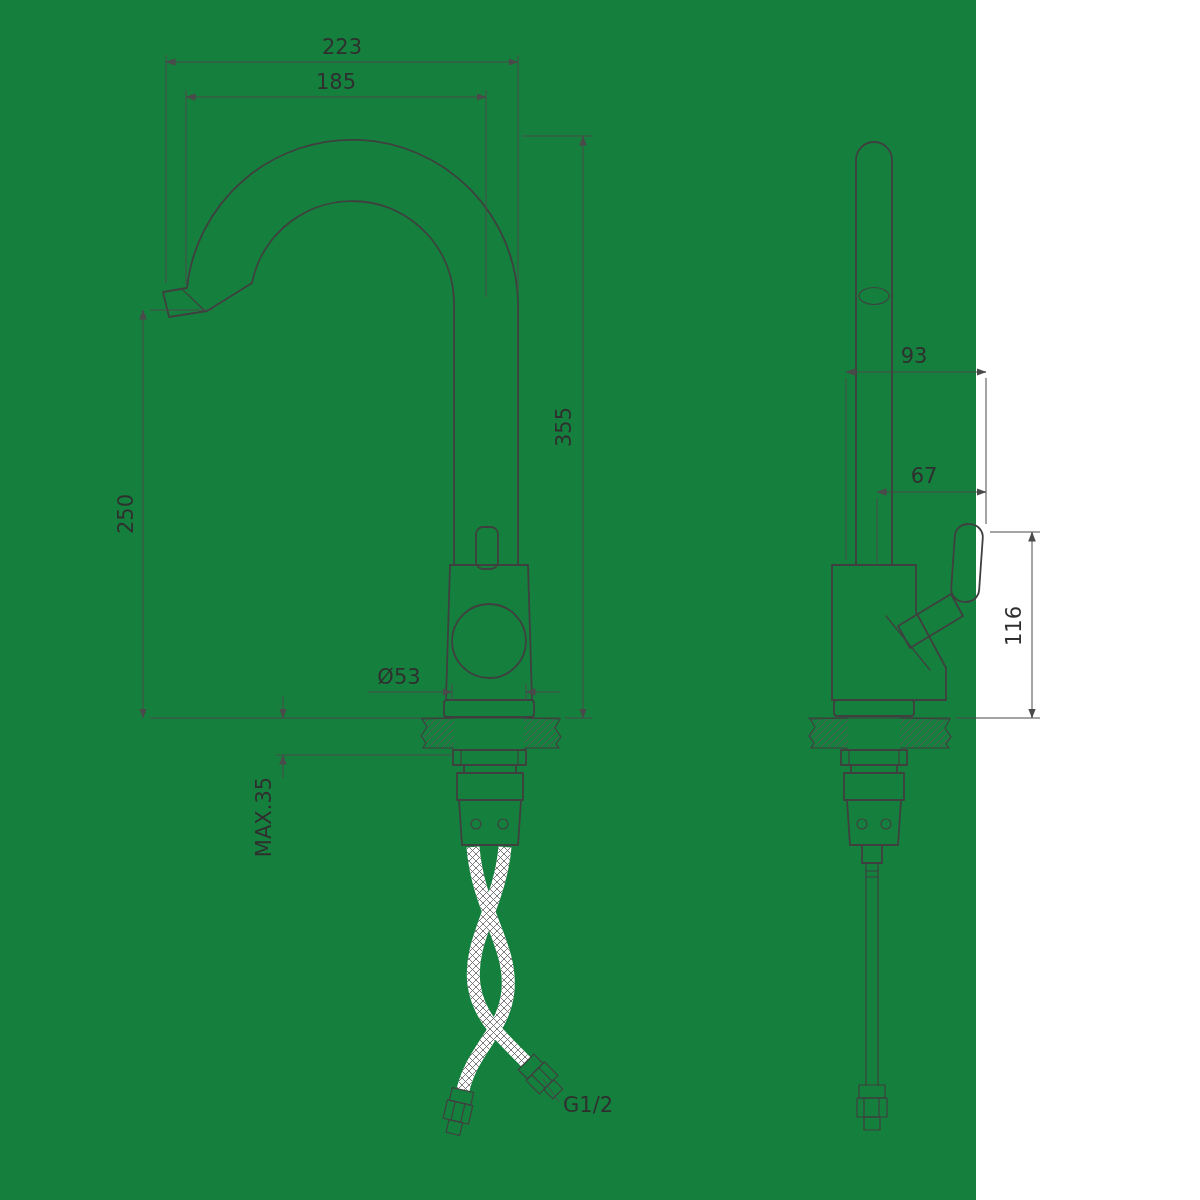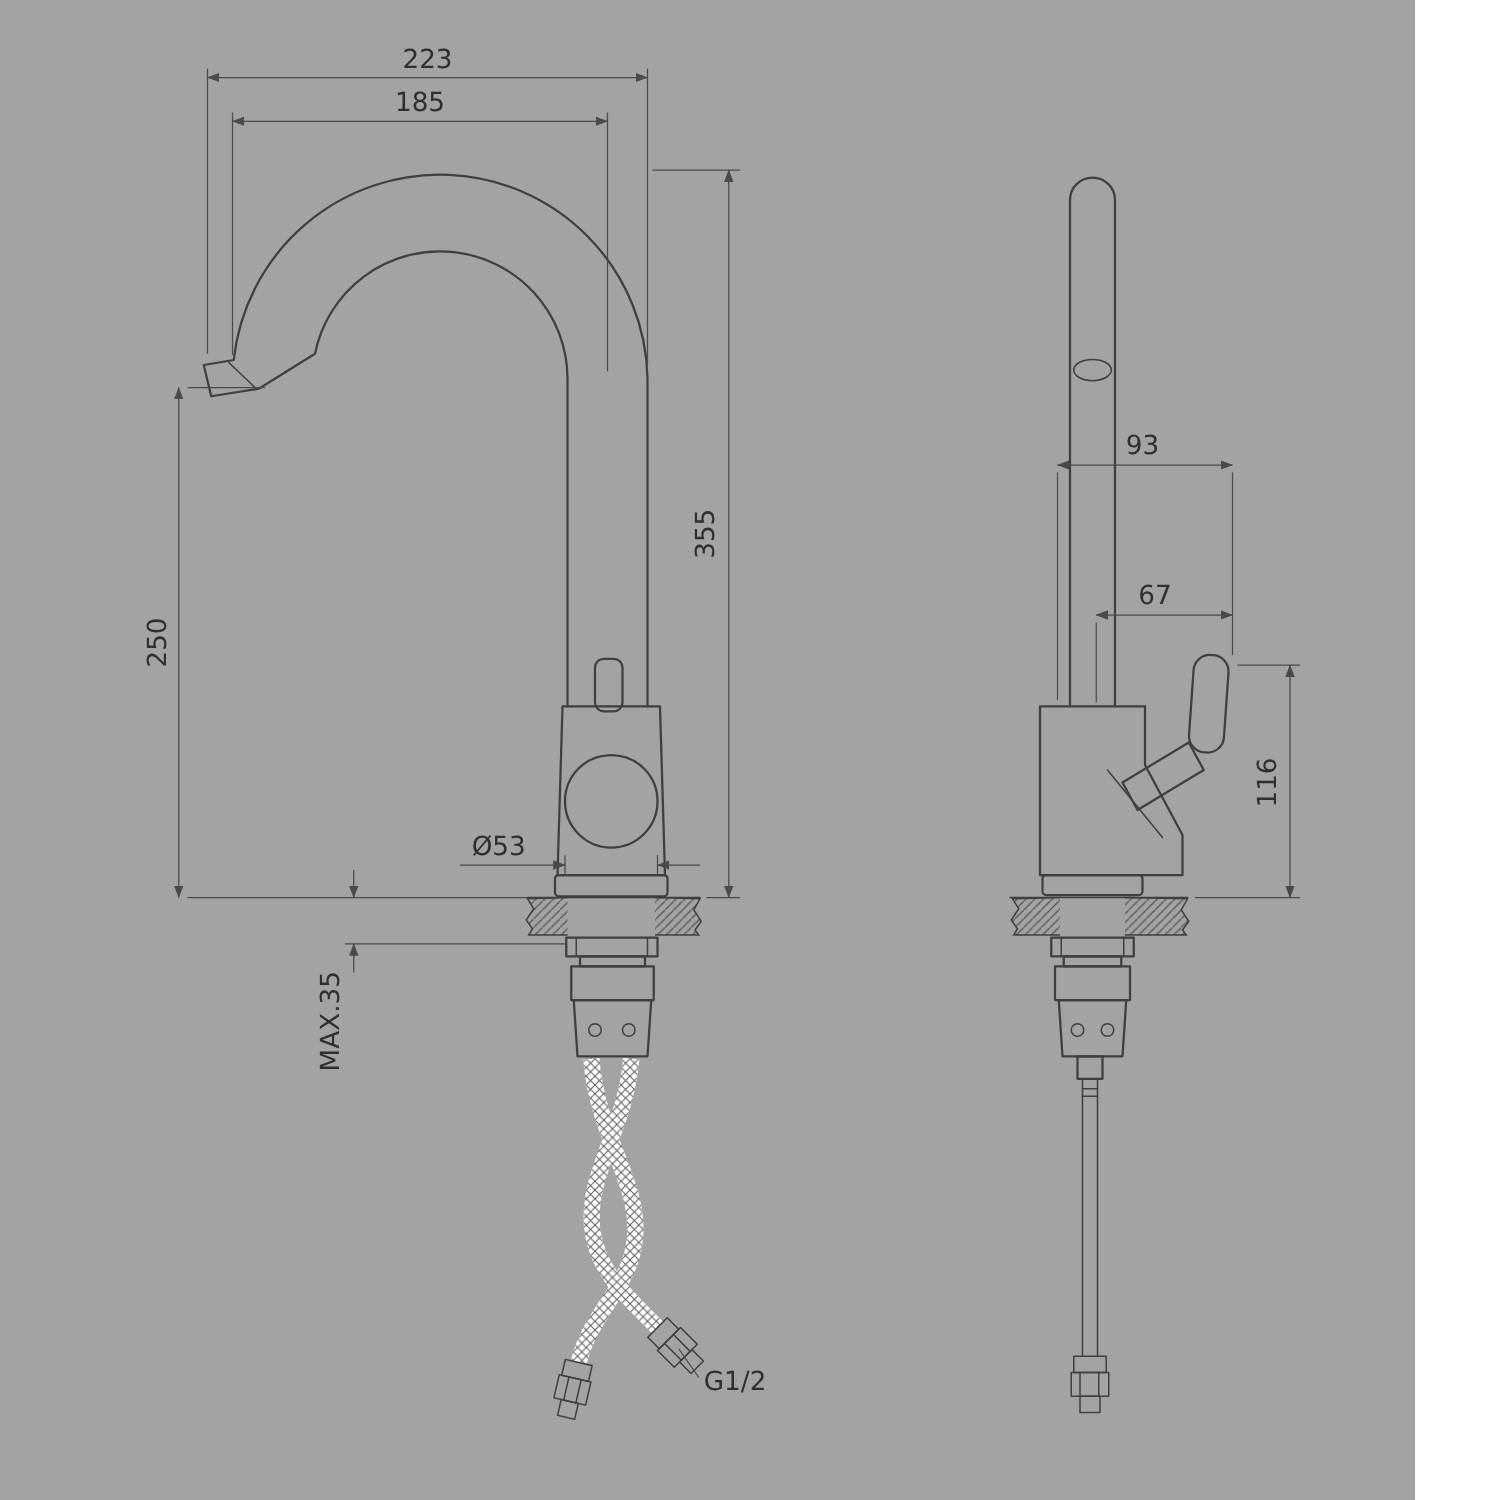--- a/index.html
+++ b/index.html
@@ -1,19 +1,19 @@
 <!DOCTYPE html>
 <html><head>
 <meta charset="utf-8">
 <style>
   html,body{margin:0;padding:0;background:#ffffff;}
   .canvas{
     position:relative;
-    width:1132px;height:1200px;
-    background:#a3a3a3;
+    width:976px;height:1200px;
+    background:#15803d;
     font-family:"DejaVu Sans", sans-serif;
   }
   svg{display:block;}
   text{
     font-family:"DejaVu Sans", sans-serif;
     font-size:21px;
     fill:#2f2f2f;
   }
   .obj{stroke:#3f3f3f;stroke-width:1.8;fill:none;stroke-linejoin:round;stroke-linecap:round;}
   .det{stroke:#3f3f3f;stroke-width:1.2;fill:none;stroke-linejoin:round;stroke-linecap:round;}

